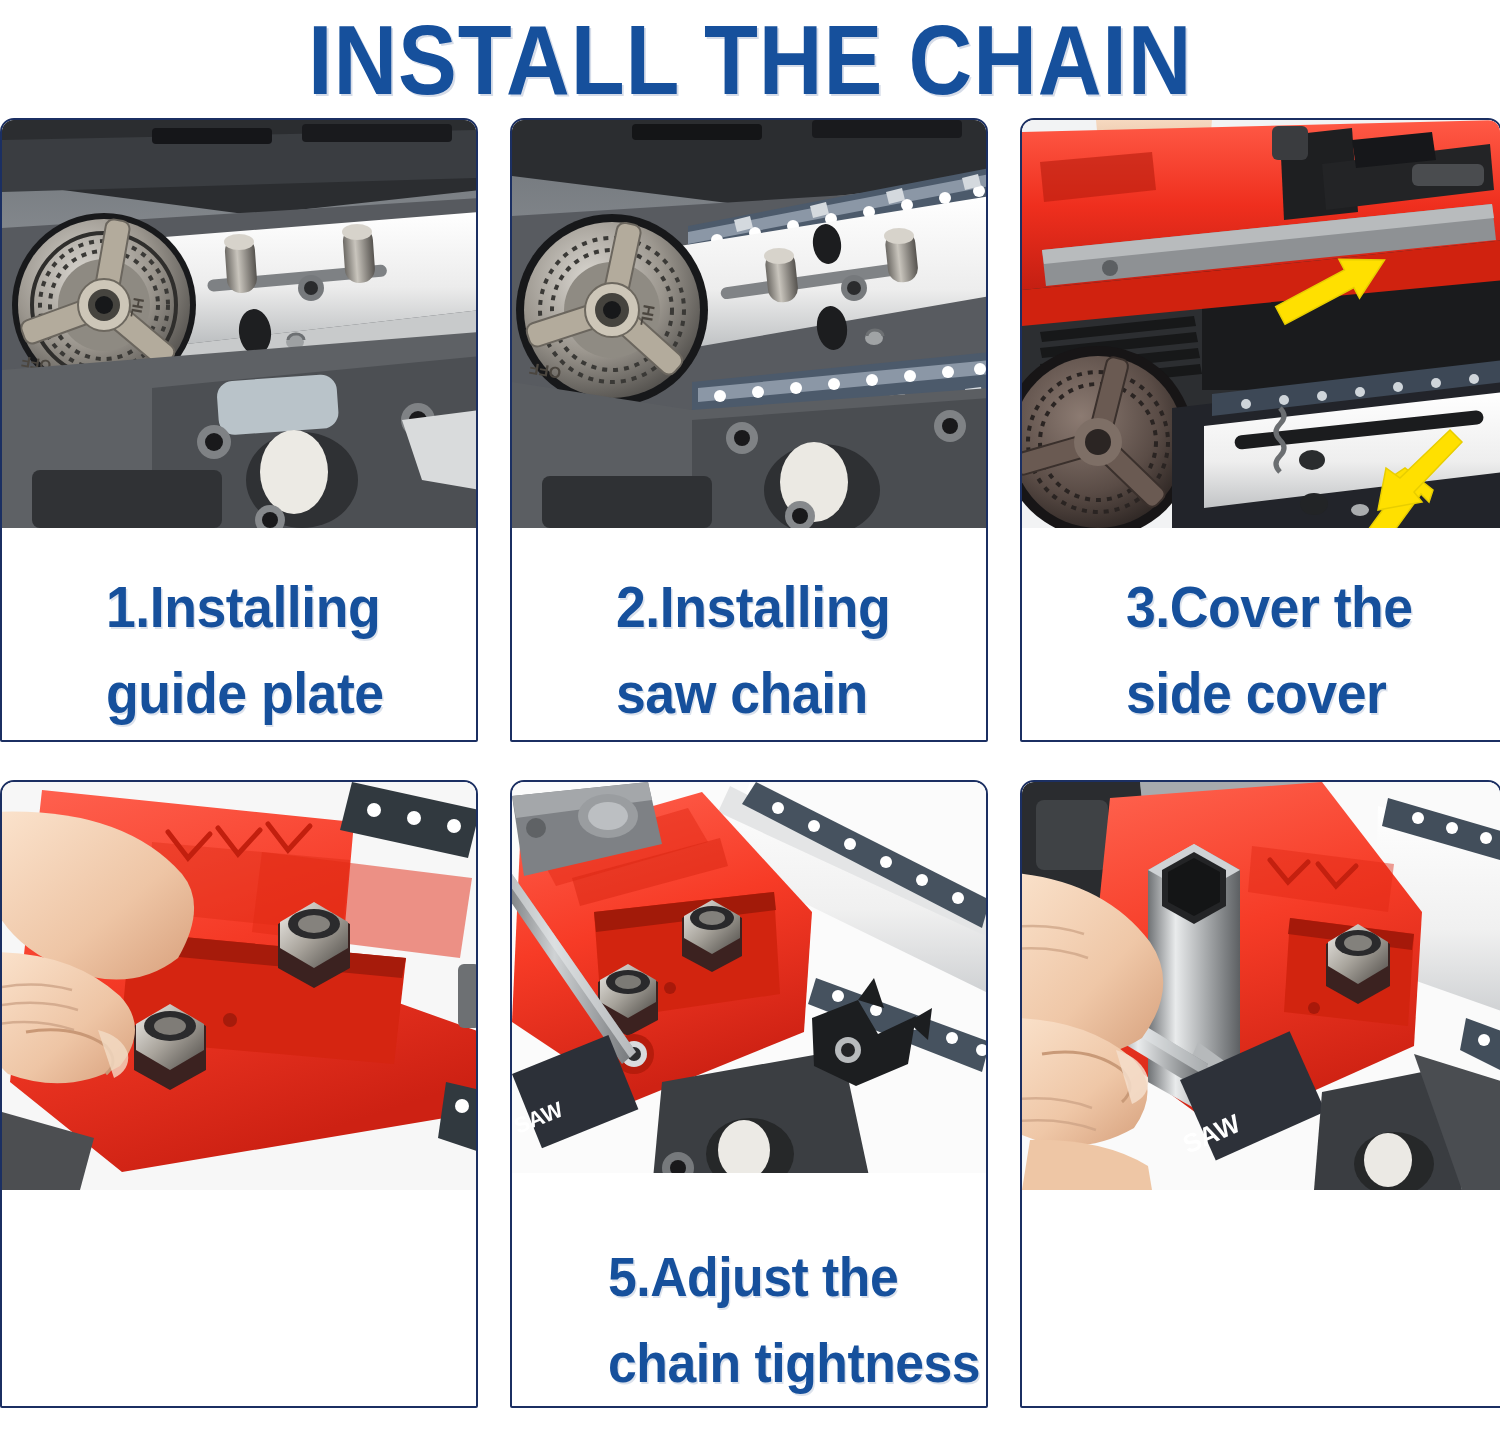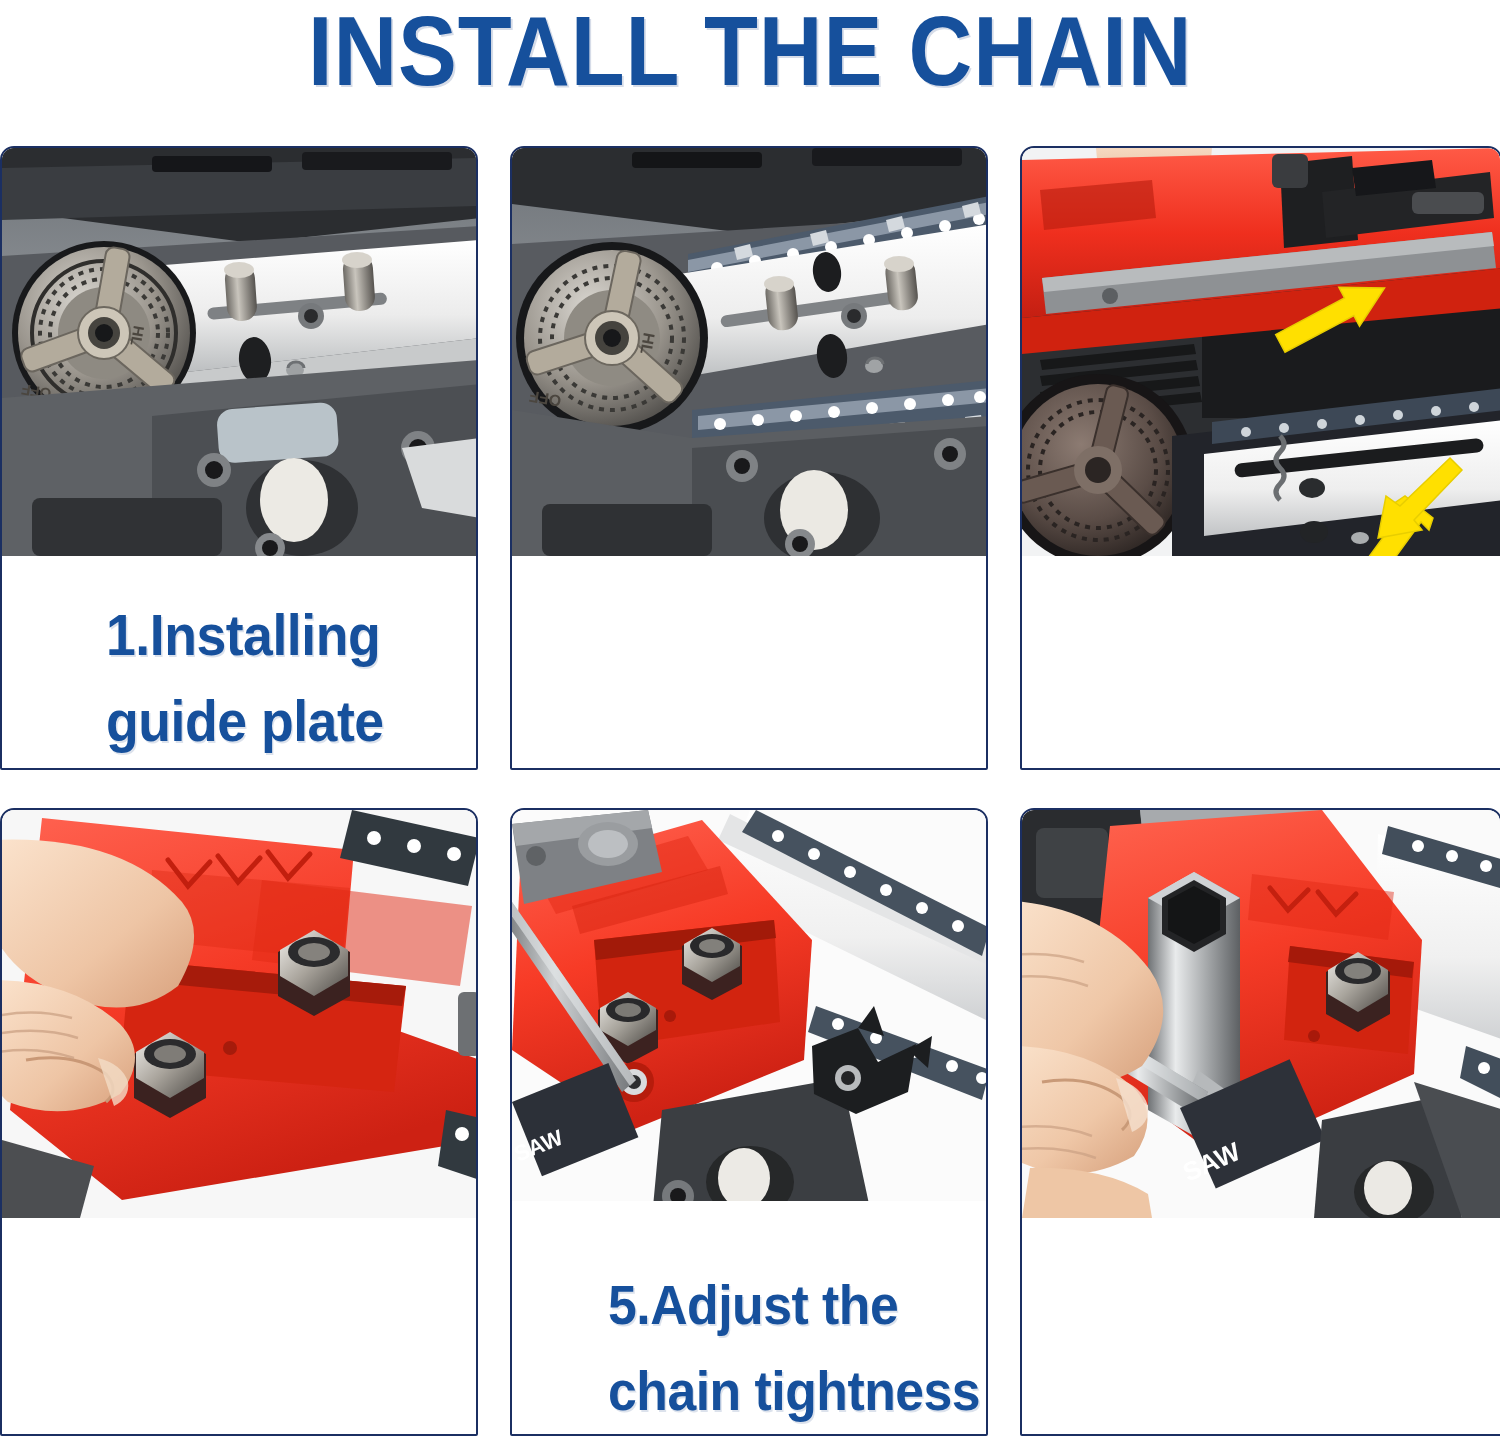--- a/index.html
+++ b/index.html
@@ -9,23 +9,23 @@
   }
   body {
     width: 1500px;
     height: 1438px;
     font-family: "Liberation Sans", sans-serif;
     overflow: hidden;
   }
 
   
   .title-bar {
-    height: 146px;
+    height: 118px;
     display: flex;
-    align-items: flex-start;
+    align-items: center;
     justify-content: center;
     border-radius: 27px;
   }
   .title {
     color: #16509C;
     font-family: "Liberation Sans", sans-serif;
     font-weight: bold;
     font-size: 98px;
     line-height: 1;
     letter-spacing: 1px;
@@ -291,20 +291,24 @@
         <ellipse cx="302" cy="362" rx="34" ry="40" fill="#ebe9e3"></ellipse>
         <circle cx="230" cy="318" r="16" fill="#7f8285"></circle>
           <circle cx="230" cy="318" r="8" fill="#19191b"></circle>
         <circle cx="438" cy="306" r="16" fill="#7f8285"></circle>
           <circle cx="438" cy="306" r="8" fill="#19191b"></circle>
         <circle cx="288" cy="396" r="15" fill="#86898c"></circle>
           <circle cx="288" cy="396" r="8" fill="#19191b"></circle>
         <rect x="30" y="356" width="170" height="52" rx="8" fill="#2f3134"></rect>
       </svg>
     </div>
+    <div class="caption">
+      <div class="line">2.Installing</div>
+      <div class="line">saw chain</div>
+    </div>
   </div>
 
   <div class="panel">
     <div class="photo">
       <svg width="482" height="408" viewBox="0 0 482 408">
         <defs>
           <linearGradient id="g3red" x1="0" y1="0" x2="0" y2="1">
             <stop offset="0" stop-color="#ff5a46"></stop>
               <stop offset="0.5" stop-color="#ef2f1e"></stop>
               <stop offset="1" stop-color="#c41f12"></stop>
@@ -397,20 +401,24 @@
           <path d="M258 288 q8 8 0 16 q-8 8 0 16 q8 8 0 16 q-8 8 0 16"></path>
         </g>
 
         <g transform="translate(1,0)">
           <path d="M410 400 L406 412 L398 404 L334 492 L316 480 L380 392 L370 386 L382 378 Z" fill="#FFE000" stroke="#E8CE00" stroke-width="1.5" transform="translate(0,-30)"></path>
         </g>
         <g>
           <path d="M378 358 L428 310 L440 322 L392 372 L400 382 L356 390 L364 348 Z" fill="#FFE000" stroke="#E8CE00" stroke-width="1.5"></path>
         </g>
       </svg>
+    </div>
+    <div class="caption">
+      <div class="line">3.Cover the</div>
+      <div class="line">side cover</div>
     </div>
   </div>
 
   <div class="panel">
     <div class="photo">
       <svg width="478" height="408" viewBox="0 0 478 408">
         <defs>
           <linearGradient id="g4red" x1="0" y1="0" x2="0.4" y2="1">
             <stop offset="0" stop-color="#ff6250"></stop>
               <stop offset="0.5" stop-color="#f53a26"></stop>

